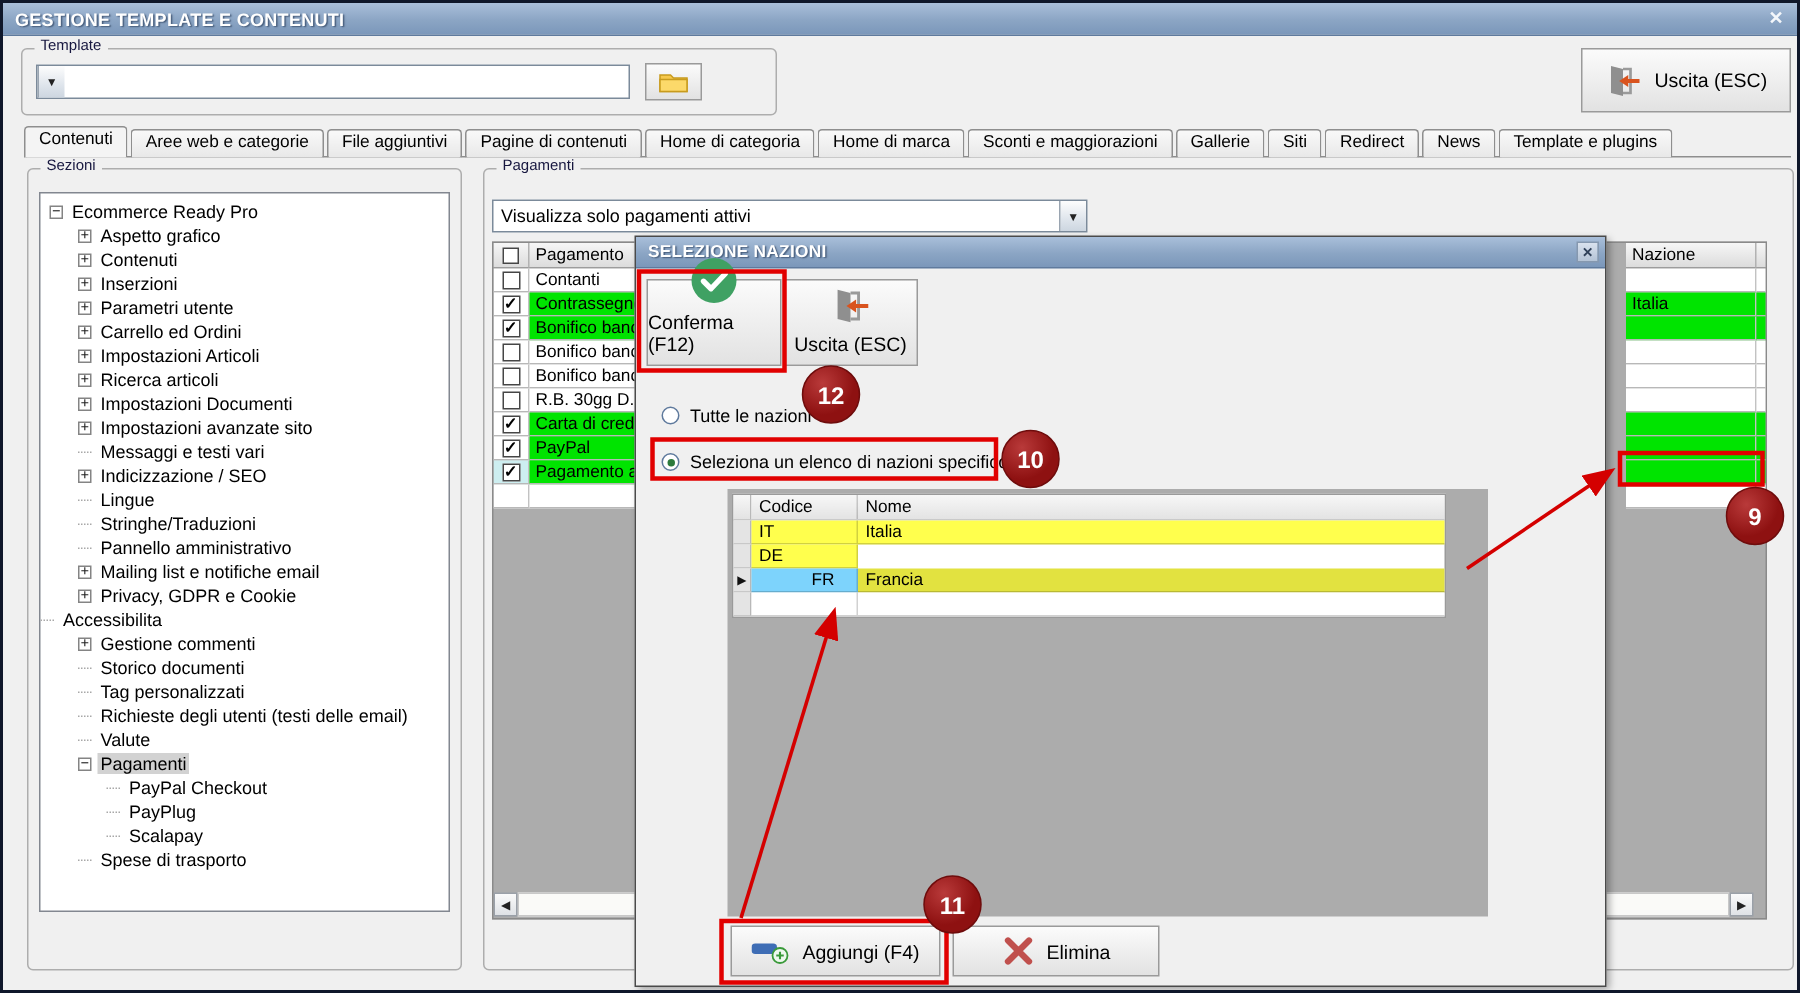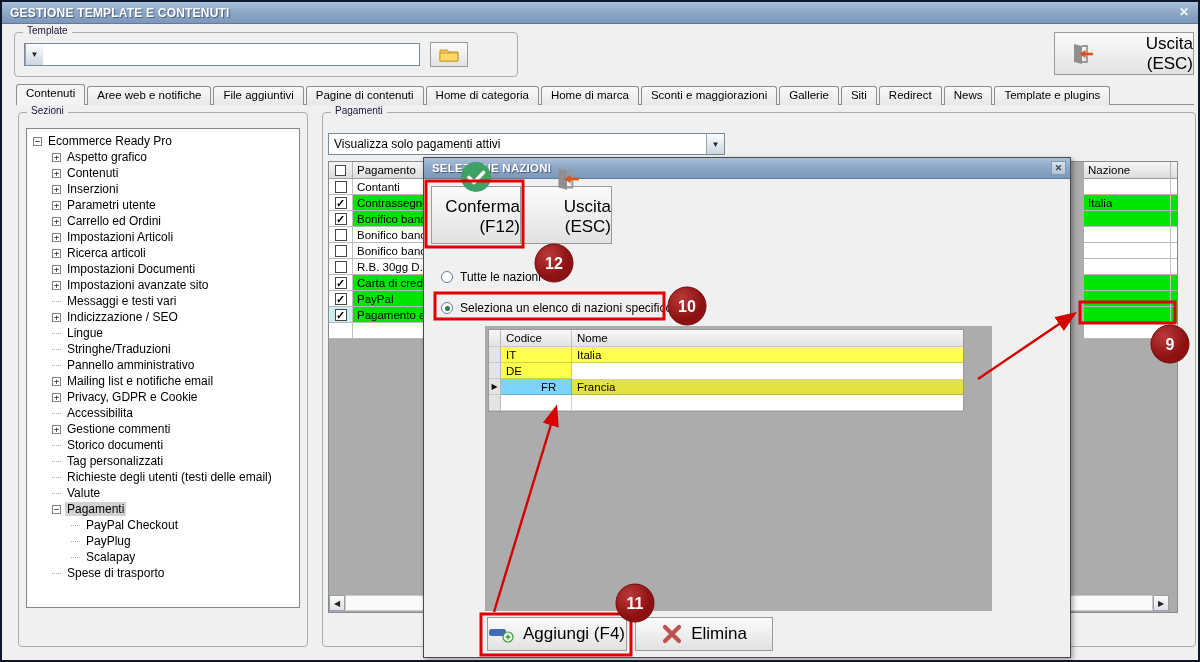--- a/index.html
+++ b/index.html
@@ -31,21 +31,21 @@
   .combo .cval { flex:1; padding:0 5px; font-size:12px; white-space:nowrap; overflow:hidden; }
   .combo .cbtn {
     width:18px; align-self:stretch; border-left:1px solid #9aa5b1;
     background:linear-gradient(#fdfdfd,#dfe5ec 60%,#cdd6e0);
     display:flex; align-items:center; justify-content:center; font-size:8px; color:#222;
   }
   
   .btn {
     position:absolute; background:linear-gradient(#fbfbfb,#ececec 60%,#e2e2e2);
     border:1px solid #9a9a9a; display:flex; align-items:center; justify-content:center; gap:8px;
-    font-size:17px; color:#000;text-align:right;
+    font-size:13px; color:#000;
   }
   .btn.vertical { flex-direction:column; gap:4px; justify-content:flex-end; padding-bottom:6px; }
   
   #tabstrip { position:absolute; left:14px; top:82px; height:21px; display:flex; align-items:flex-end; z-index:3; }
   .tab {
     height:19px; padding:2px 9px 0 9px; margin-right:2px; font-size:11.5px; white-space:nowrap;
     border:1px solid #8e8e8e; border-bottom:none; border-radius:3px 3px 0 0;
     background:linear-gradient(#f9f9f9,#e8e8e8);
   }
   .tab.active { height:21px; background:#f4f4f4; font-weight:normal; position:relative; z-index:4; }
@@ -138,21 +138,21 @@
         <path d="M13 5 L18 5 L18 21 L13 21" fill="none" stroke="#9a9a9a" stroke-width="1.8"></path>
         <path d="M24 13 L16 13" stroke="#d9531e" stroke-width="2.6"></path>
         <path d="M16.5 9 L10.5 13 L16.5 17 Z" fill="#d9531e"></path>
       </svg>
     </span>
     <span>Uscita (ESC)</span>
   </div>
 
   <div id="tabstrip">
       <div class="tab active">Contenuti</div>
-      <div class="tab">Aree web e notifiche</div>
+      <div class="tab">Aree web e categorie</div>
       <div class="tab">File aggiuntivi</div>
       <div class="tab">Pagine di contenuti</div>
       <div class="tab">Home di categoria</div>
       <div class="tab">Home di marca</div>
       <div class="tab">Sconti e maggiorazioni</div>
       <div class="tab">Gallerie</div>
       <div class="tab">Siti</div>
       <div class="tab">Redirect</div>
       <div class="tab">News</div>
       <div class="tab">Template e plugins</div>
@@ -224,21 +224,21 @@
         <span class="tlabel">Pannello amministrativo</span>
       </div>
       <div class="titem" style="padding-left: 25px;">
         <span class="tglyph">+</span>
         <span class="tlabel">Mailing list e notifiche email</span>
       </div>
       <div class="titem" style="padding-left: 25px;">
         <span class="tglyph">+</span>
         <span class="tlabel">Privacy, GDPR e Cookie</span>
       </div>
-      <div class="titem" style="padding-left: 25px;">
+      <div class="titem" style="">
         <span class="tdash"></span>
         <span class="tlabel">Accessibilita</span>
       </div>
       <div class="titem" style="padding-left: 25px;">
         <span class="tglyph">+</span>
         <span class="tlabel">Gestione commenti</span>
       </div>
       <div class="titem" style="padding-left: 25px;">
         <span class="tdash"></span>
         <span class="tlabel">Storico documenti</span>

